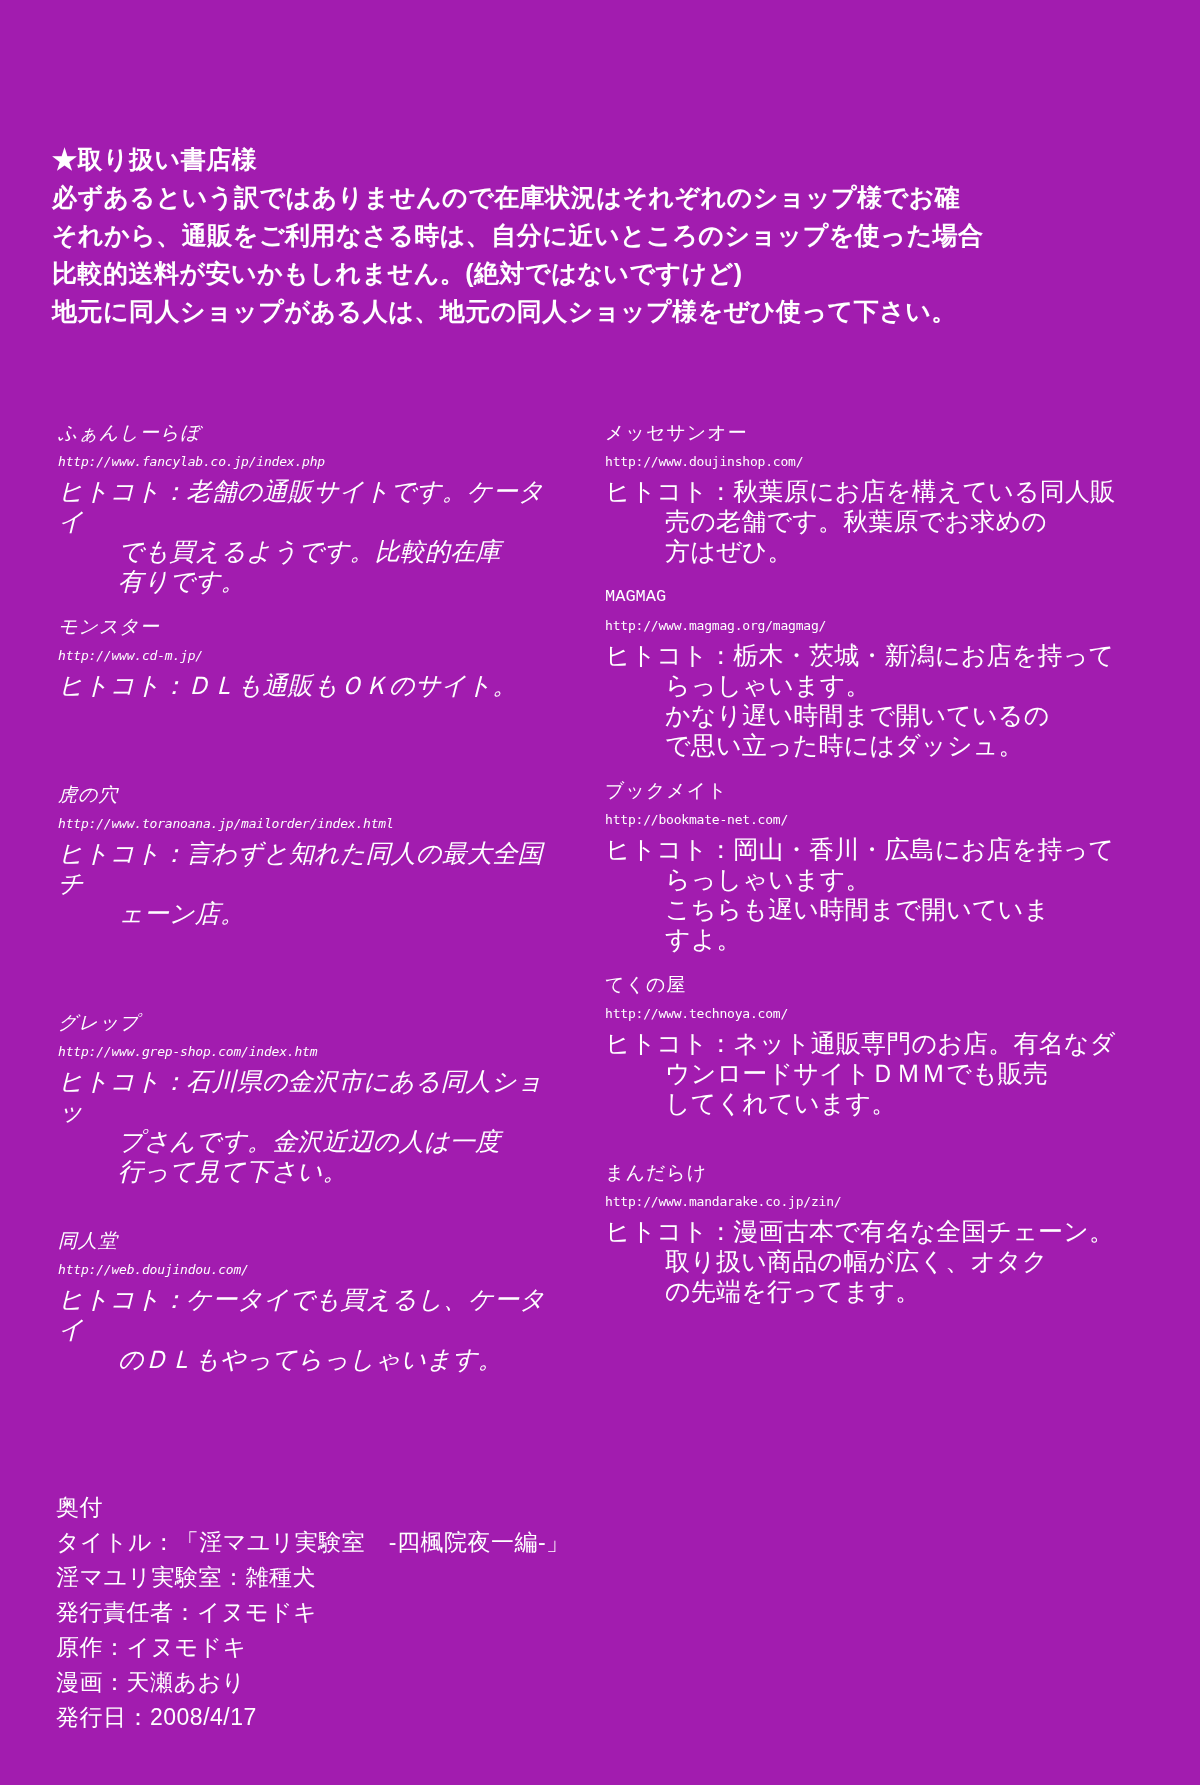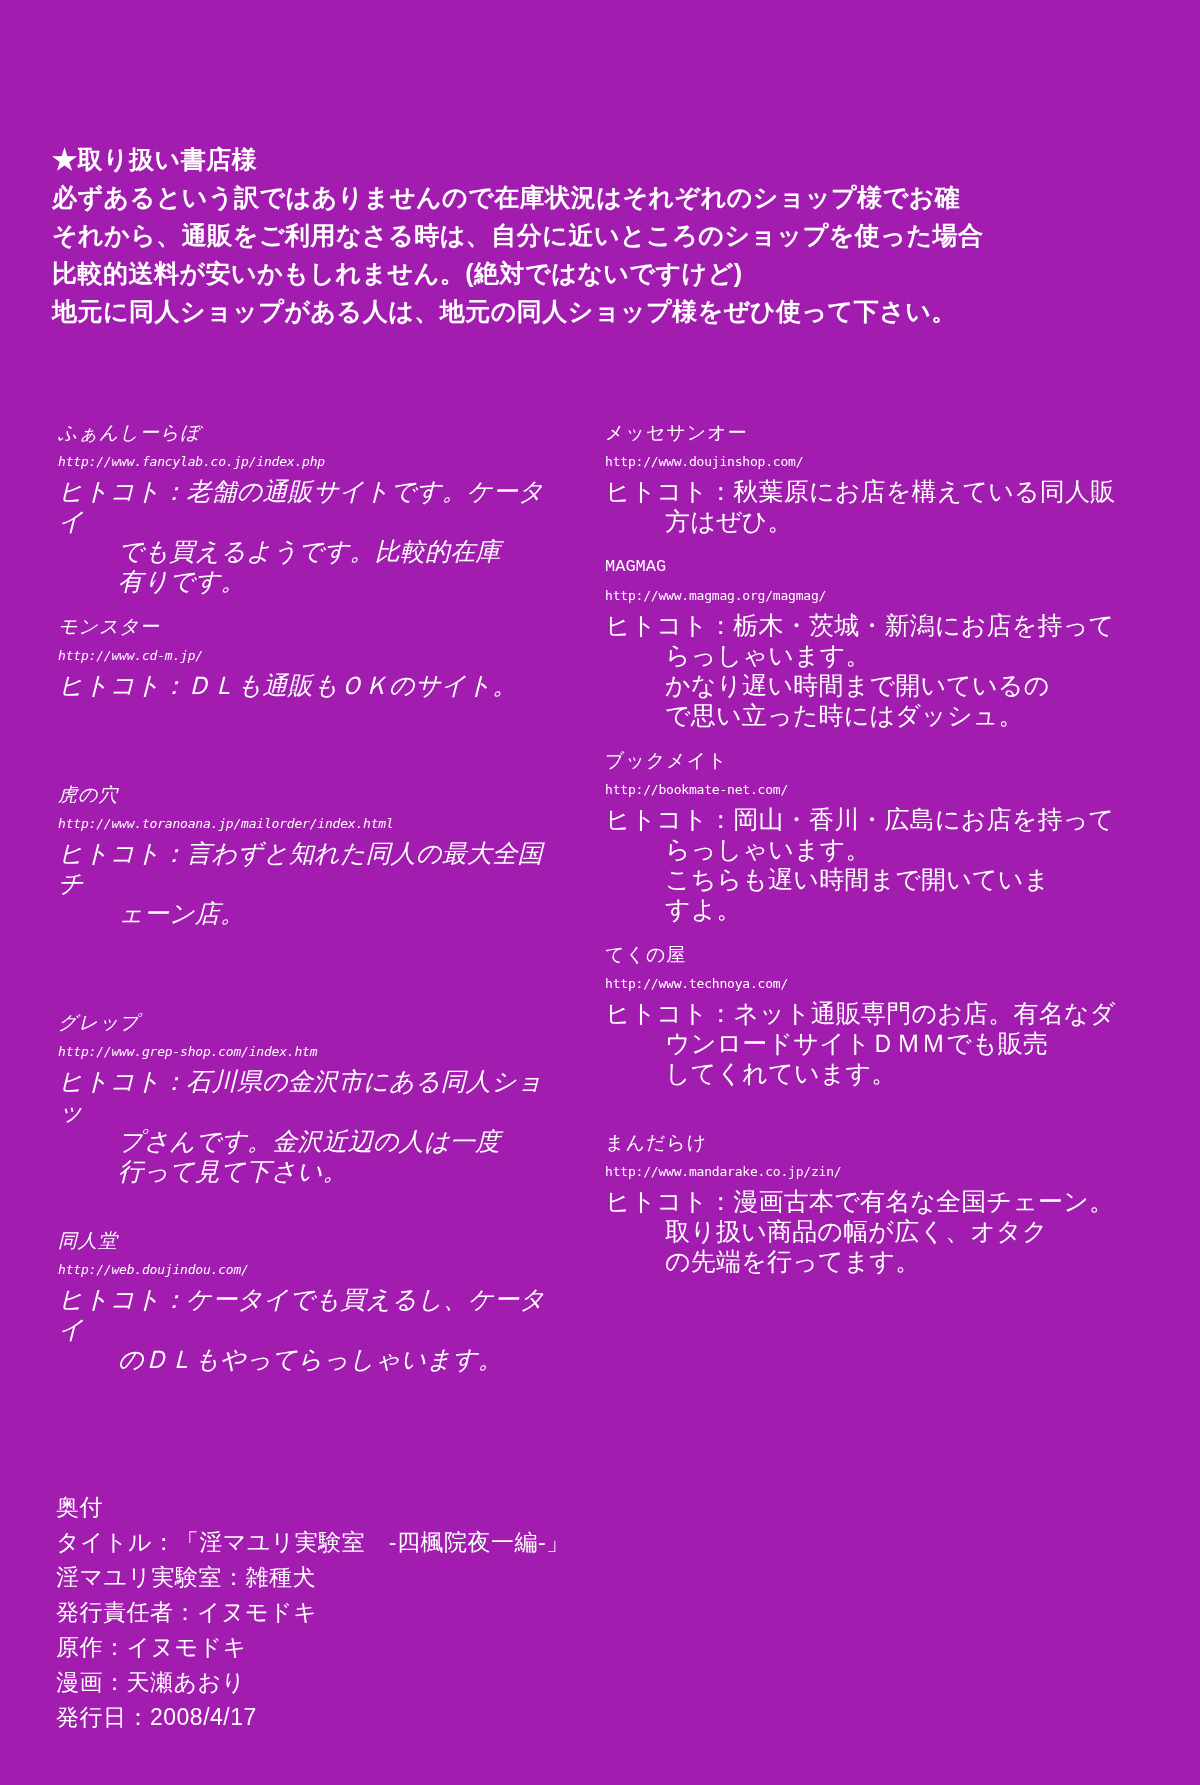--- a/index.html
+++ b/index.html
@@ -173,20 +173,21 @@
 
     </div>
 
     <div class="col col-right">
 
       <div class="shop">
         <div class="shop-name">メッセサンオー</div>
         <div class="shop-url">http://www.doujinshop.com/</div>
         <div class="shop-note">
           <span>ヒトコト：秋葉原にお店を構えている同人販</span>
+          <span class="cont">売の老舗です。秋葉原でお求めの</span>
           <span class="cont">方はぜひ。</span>
         </div>
       </div>
 
       <div class="gap-sm"></div>
 
       <div class="shop">
         <div class="shop-name mono">MAGMAG</div>
         <div class="shop-url">http://www.magmag.org/magmag/</div>
         <div class="shop-note">

